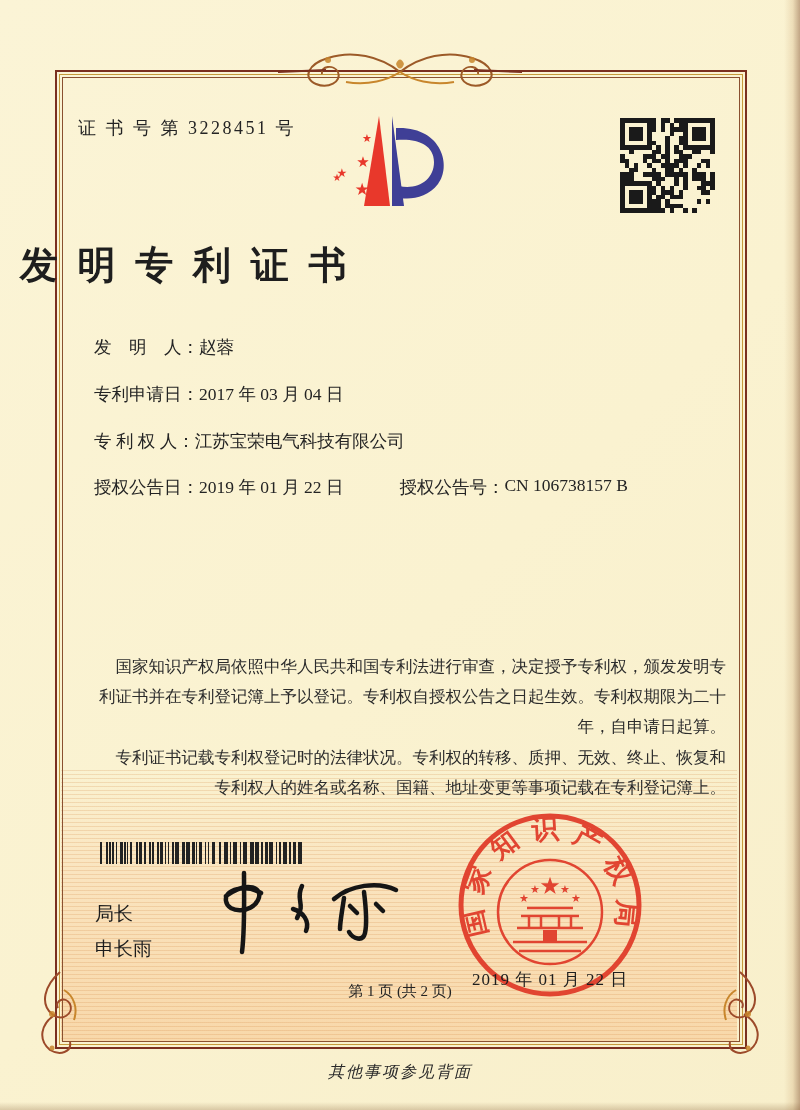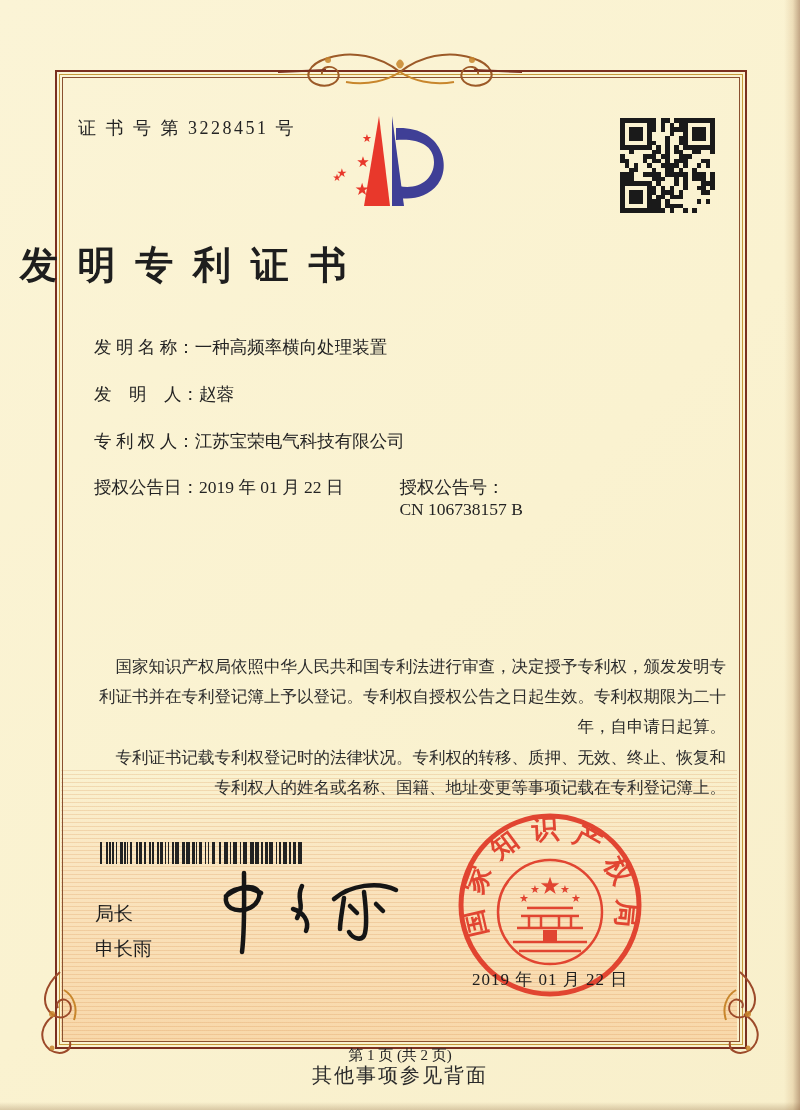--- a/index.html
+++ b/index.html
@@ -35,37 +35,37 @@
   .logo{position:absolute;left:300px;top:106px;z-index:2;}
   .qr{position:absolute;left:620px;top:118px;z-index:2;line-height:0;}
 
   .title{position:absolute;left:0;right:0;top:240px;margin:0;text-align:left;
     font-size:38px;font-weight:700;letter-spacing:.52em;text-indent:.52em;color:#1e1e1e;z-index:2;}
 
   .fields{position:absolute;left:94px;top:335px;z-index:2;font-size:17.5px;}
   .frow{height:46.8px;display:flex;align-items:flex-start;}
   .frow .lab{white-space:pre;}
   .frow .val{white-space:pre;}
-  .frow .pair2{margin-left:56px;display:flex;flex-direction:column;}
+  .frow .pair2{margin-left:56px;display:flex;}
 
   .paras{position:absolute;left:76px;top:652px;width:650px;z-index:2;
     font-size:16.5px;line-height:1.83;color:#2c2c2c;}
   .paras p{margin:0;text-indent:2em;text-align:right;}
 
   .barcode{position:absolute;left:100px;top:842px;z-index:2;line-height:0;}
 
   .signer{position:absolute;left:95px;top:896px;z-index:3;font-size:19px;color:#1c1c1c;line-height:1.85;}
   .signature{position:absolute;left:198px;top:868px;z-index:3;}
 
   .seal{position:absolute;left:455px;top:810px;z-index:4;opacity:.93;line-height:0;}
   .seal-date{position:absolute;left:452px;top:968px;width:196px;text-align:center;
     font-size:17px;letter-spacing:1px;color:#1d1d1d;z-index:4;}
 
-  .page-no{position:absolute;left:0;right:0;top:1046px;text-align:center;font-size:15px;z-index:2;}
-  .back-note{position:absolute;left:0;right:0;top:1062px;text-align:center;font-size:20px;letter-spacing:2px;z-index:2;color:#2a2a2a;}
+  .page-no{position:absolute;left:0;right:0;top:982px;text-align:center;font-size:15px;z-index:2;}
+  .back-note{position:absolute;left:0;right:0;top:1062px;text-align:center;font-size:16px;letter-spacing:2px;z-index:2;color:#2a2a2a;font-style:italic;}
 </style>
 </head>
 <body>
 
 <div class="page">
 
   <div class="frame">
     <div class="gold"></div>
     <div class="thin"></div>
   </div>
@@ -363,26 +363,26 @@
       <rect x="9" y="20" width="1" height="1" fill="#1a1a1a"></rect>
       <rect x="11" y="20" width="1" height="1" fill="#1a1a1a"></rect>
       <rect x="14" y="20" width="1" height="1" fill="#1a1a1a"></rect>
       <rect x="16" y="20" width="1" height="1" fill="#1a1a1a"></rect>
     </svg>
 
   <h1 class="title">发明专利证书</h1>
 
   <div class="fields">
     <div class="frow">
-      <span class="lab">发 明 名 称：</span>
-      <span class="val">一种高频率横向处理装置</span>
+      <span class="lab">发　明　人：</span>
+      <span class="val">赵蓉</span>
     </div>
     <div class="frow">
-      <span class="lab">发　明　人：</span>
-      <span class="val">赵蓉</span>
+      <span class="lab">专利申请日：</span>
+      <span class="val">2017 年 03 月 04 日</span>
     </div>
     <div class="frow">
       <span class="lab">专 利 权 人：</span>
       <span class="val">江苏宝荣电气科技有限公司</span>
     </div>
     <div class="frow">
       <span class="lab">授权公告日：</span>
       <span class="val">2019 年 01 月 22 日</span>
       <span class="pair2">
         <span class="lab">授权公告号：</span>

